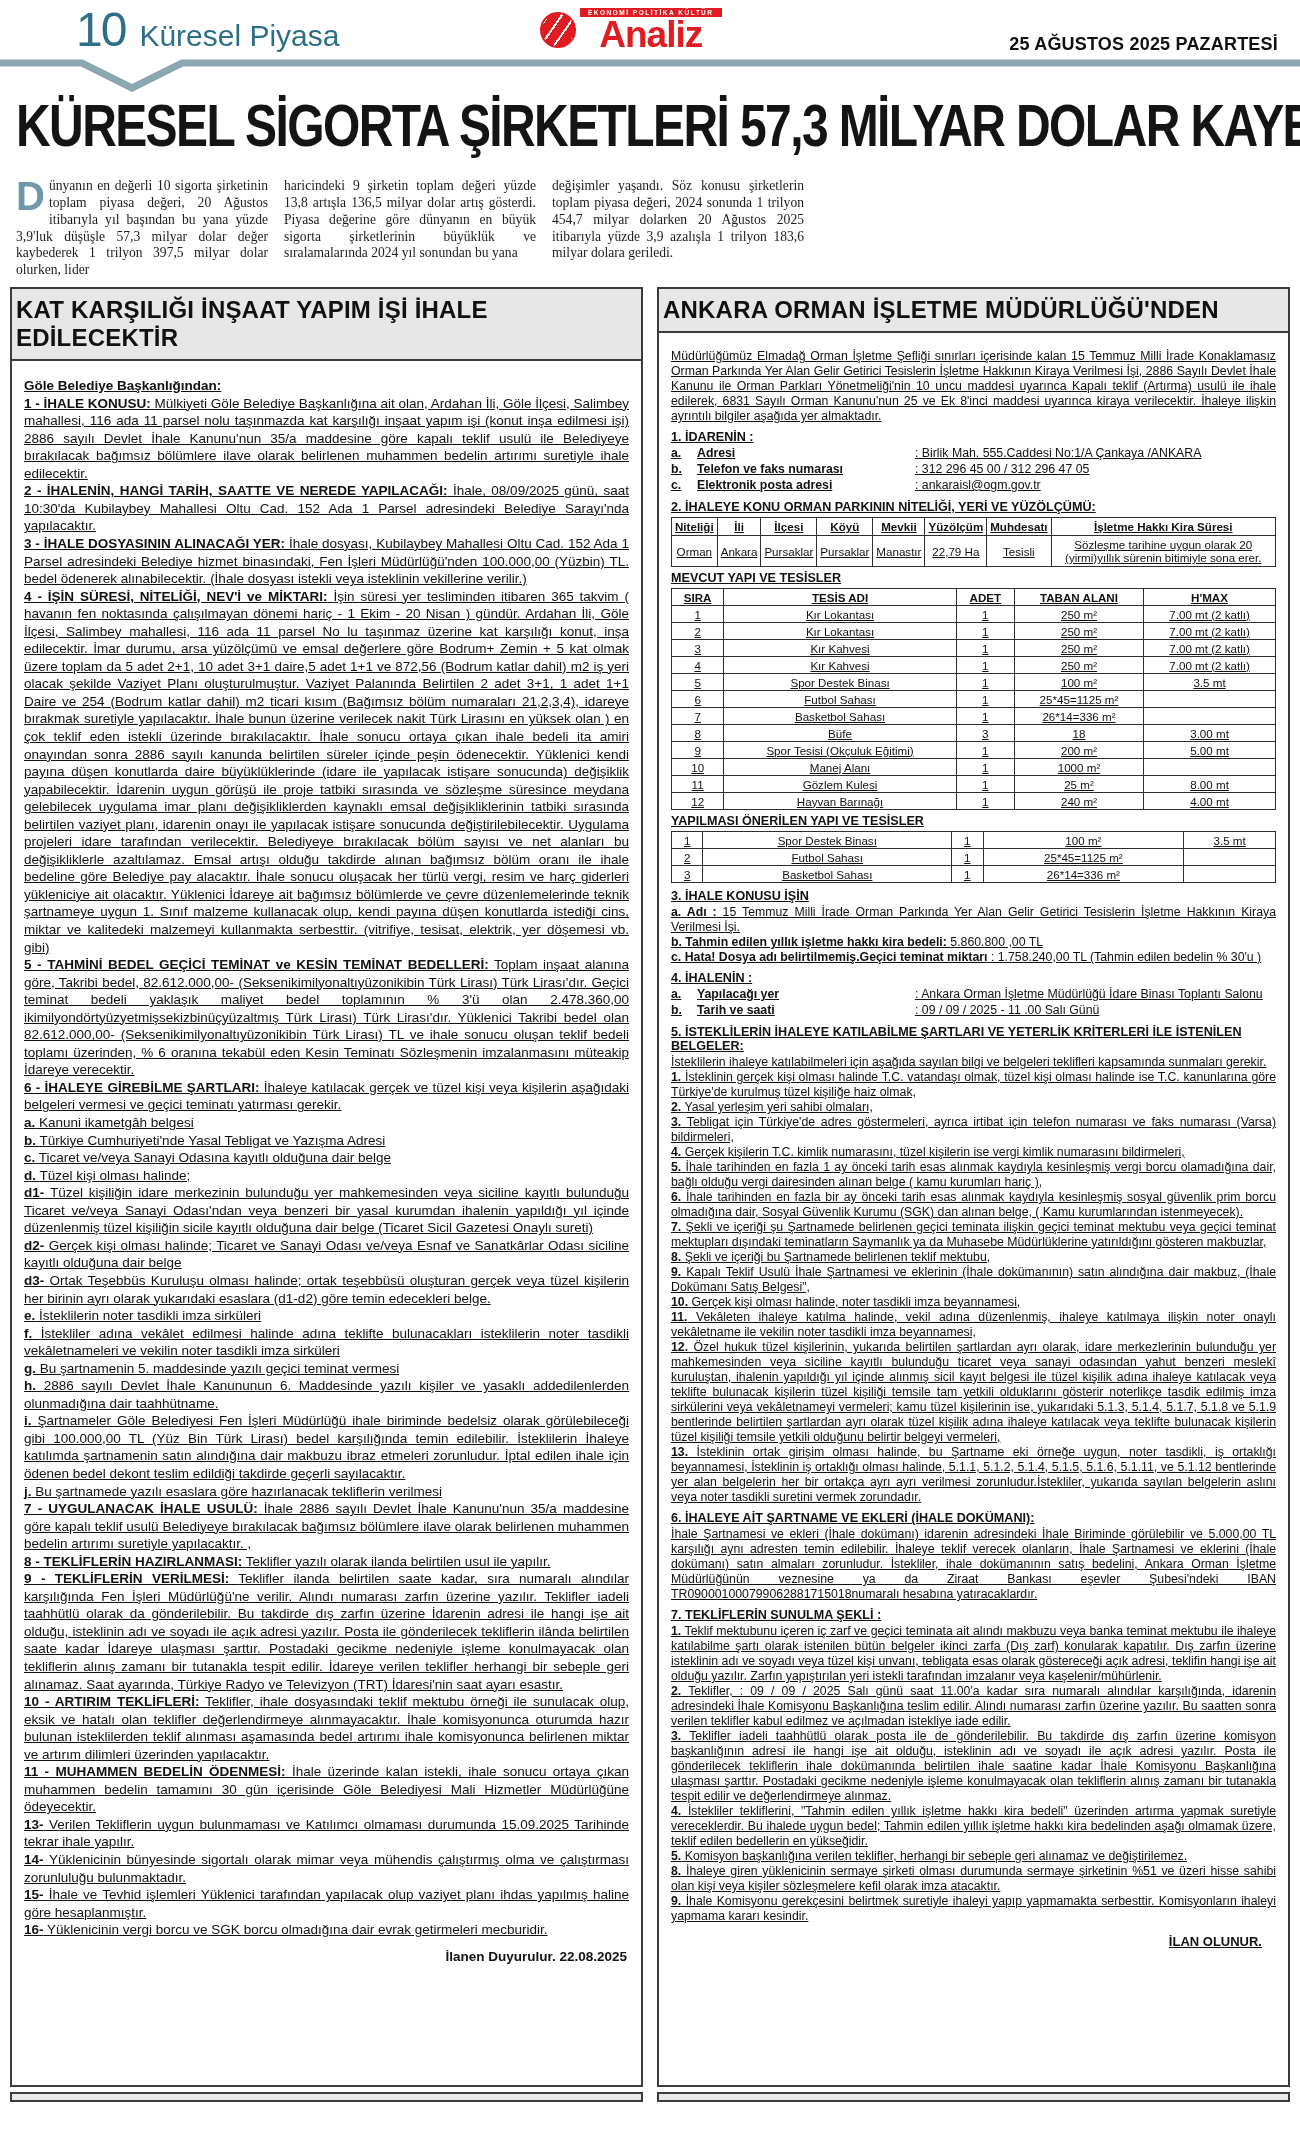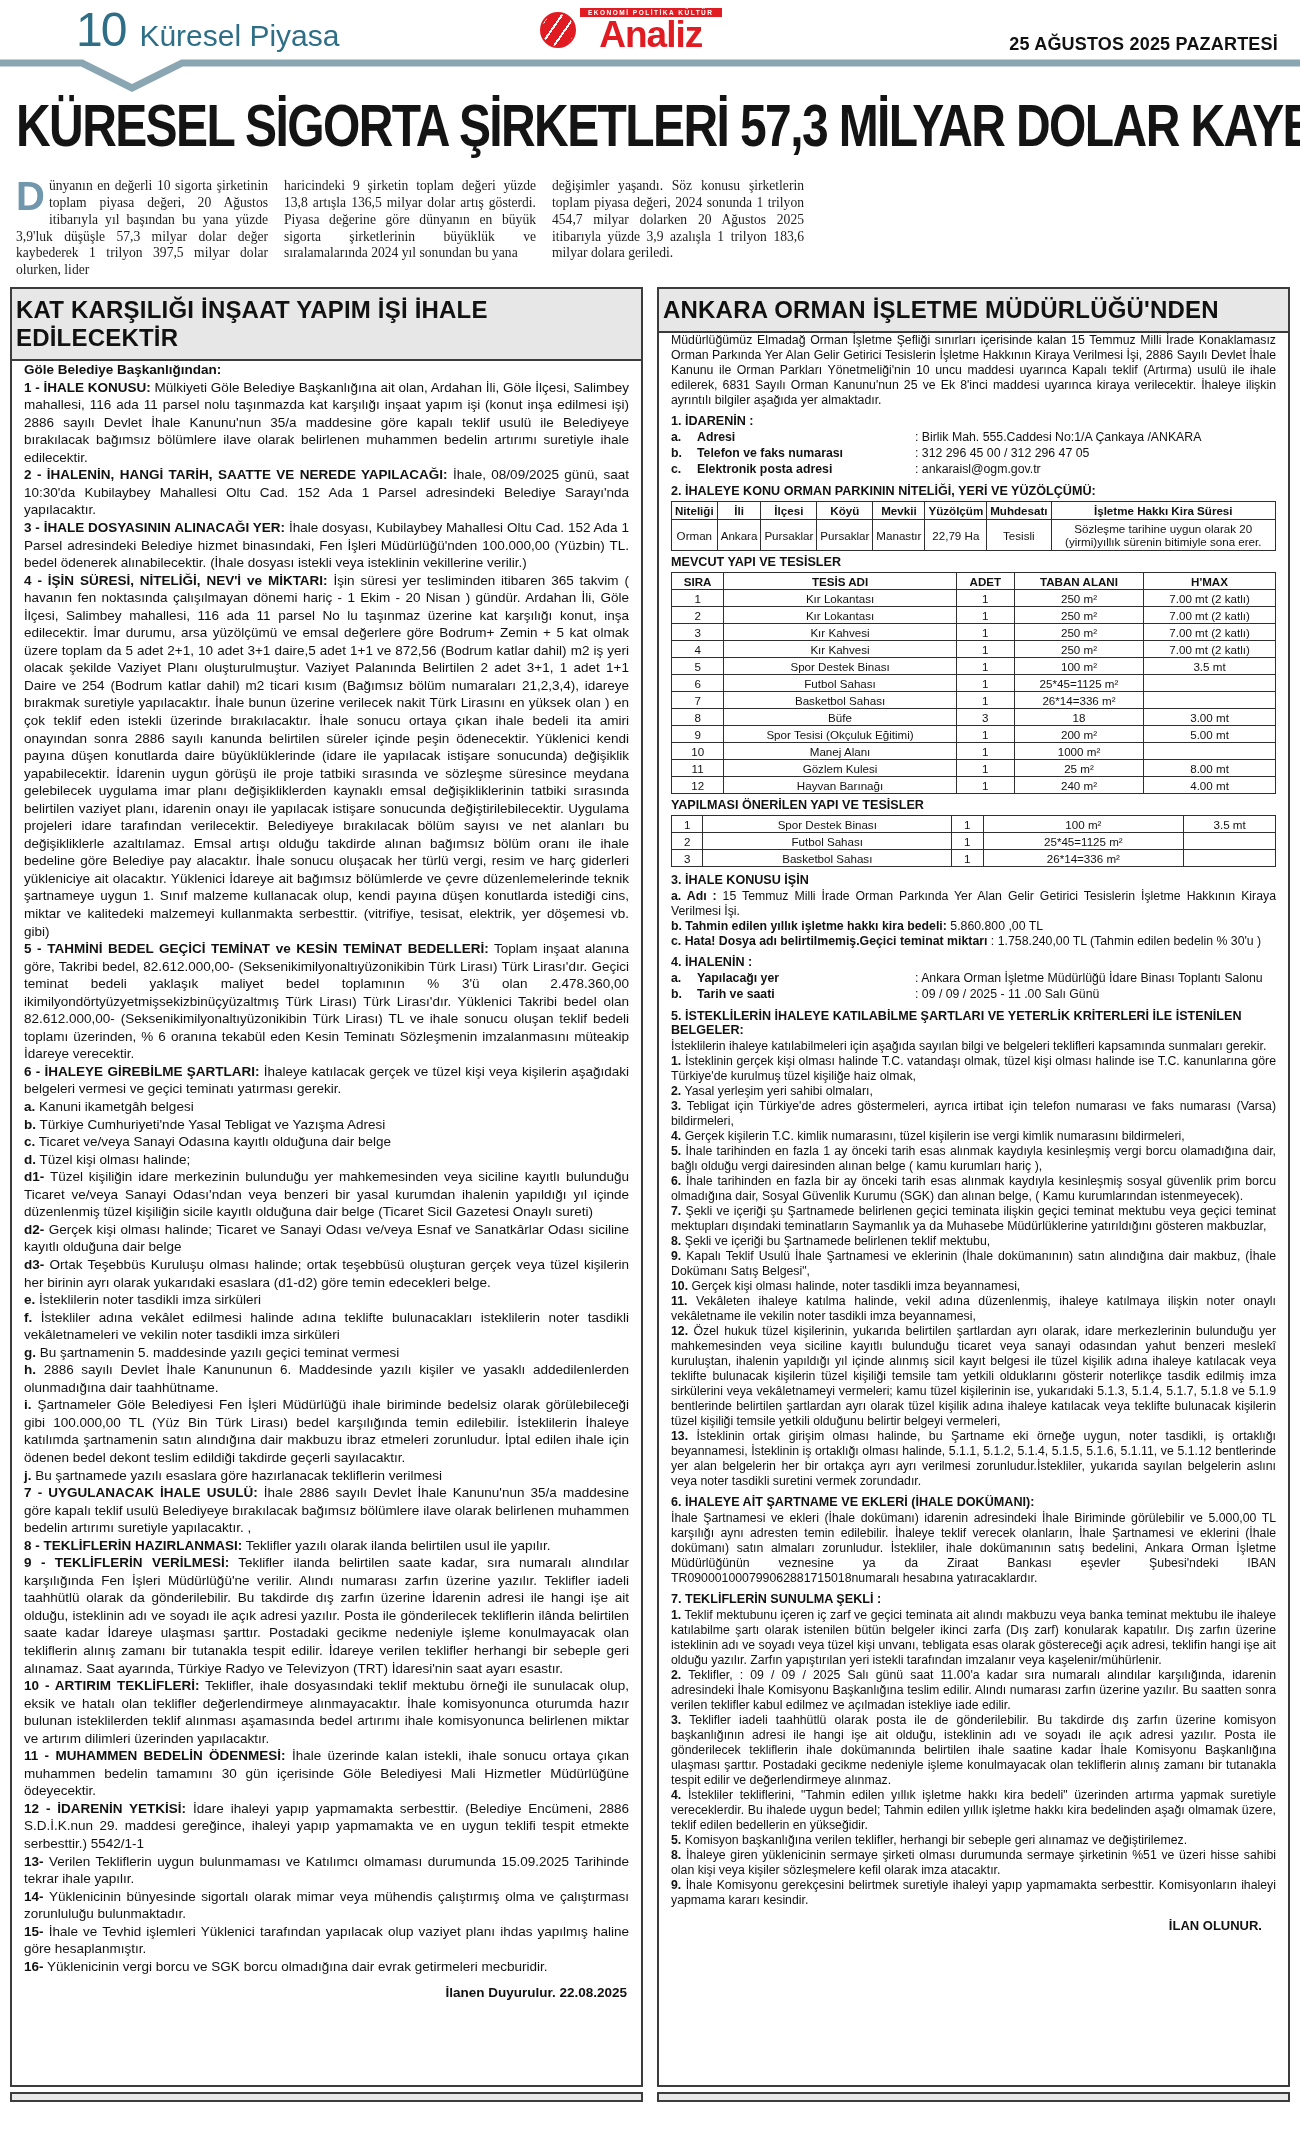--- a/index.html
+++ b/index.html
@@ -33,21 +33,21 @@
   .col{width:252px;margin:0;font-family:"Liberation Serif",serif;font-size:13.6px;line-height:1.24;
     text-align:justify;color:#1c1c1c;}
   .dropcap{float:left;font-family:"Liberation Sans",sans-serif;font-weight:bold;font-size:40px;line-height:0.82;
     color:#7097ab;padding:2px 4px 0 0;}
   
   .notices{display:flex;gap:14px;padding:0 10px;}
   .notice{width:633px;display:flex;flex-direction:column;}
   .nmain{border:2px solid #3c3c3c;height:1796px;overflow:hidden;display:flex;flex-direction:column;background:#fff;}
   .ntitle{background:#e7e7e7;border-bottom:2px solid #3c3c3c;font-weight:bold;
     font-size:24px;padding:7px 4px;letter-spacing:0.2px;}
-  .nbody{padding:0 12px 0 12px;}
+  .nbody{padding:16px 12px 0 12px;text-decoration:underline;}
   .np{margin:0;text-align:justify;}
   .left .np{font-size:13.5px;line-height:1.3;}
   .rightn .np{font-size:12.3px;line-height:1.22;}
   .nh{font-weight:bold;}
   .nhd{margin:6px 0 2px 0;font-weight:bold;font-size:12.6px;}
   .intro{margin-bottom:2px;}
   .signoff{margin:10px 14px 0 0;text-align:right;font-weight:bold;font-size:13.5px;}
   .rightn .signoff{font-size:13px;}
   .nfoot{margin-top:5px;border:2px solid #3c3c3c;background:#e9e9e9;display:flex;
     justify-content:space-between;align-items:center;padding:3px 8px;font-size:12.5px;font-weight:bold;}
@@ -145,21 +145,20 @@
           <p class="np"><b class="nh">7 - UYGULANACAK İHALE USULÜ:</b> <span>İhale 2886 sayılı Devlet İhale Kanunu'nun 35/a maddesine göre kapalı teklif usulü Belediyeye bırakılacak bağımsız bölümlere ilave olarak belirlenen muhammen bedelin artırımı suretiyle yapılacaktır. ,</span></p>
 
           <p class="np"><b class="nh">8 - TEKLİFLERİN HAZIRLANMASI:</b> <span>Teklifler yazılı olarak ilanda belirtilen usul ile yapılır.</span></p>
 
           <p class="np"><b class="nh">9 - TEKLİFLERİN VERİLMESİ:</b> <span>Teklifler ilanda belirtilen saate kadar, sıra numaralı alındılar karşılığında Fen İşleri Müdürlüğü'ne verilir. Alındı numarası zarfın üzerine yazılır. Teklifler iadeli taahhütlü olarak da gönderilebilir. Bu takdirde dış zarfın üzerine İdarenin adresi ile hangi işe ait olduğu, isteklinin adı ve soyadı ile açık adresi yazılır. Posta ile gönderilecek tekliflerin ilânda belirtilen saate kadar İdareye ulaşması şarttır. Postadaki gecikme nedeniyle işleme konulmayacak olan tekliflerin alınış zamanı bir tutanakla tespit edilir. İdareye verilen teklifler herhangi bir sebeple geri alınamaz. Saat ayarında, Türkiye Radyo ve Televizyon (TRT) İdaresi'nin saat ayarı esastır.</span></p>
 
           <p class="np"><b class="nh">10 - ARTIRIM TEKLİFLERİ:</b> <span>Teklifler, ihale dosyasındaki teklif mektubu örneği ile sunulacak olup, eksik ve hatalı olan teklifler değerlendirmeye alınmayacaktır. İhale komisyonunca oturumda hazır bulunan isteklilerden teklif alınması aşamasında bedel artırımı ihale komisyonunca belirlenen miktar ve artırım dilimleri üzerinden yapılacaktır.</span></p>
 
           <p class="np"><b class="nh">11 - MUHAMMEN BEDELİN ÖDENMESİ:</b> <span>İhale üzerinde kalan istekli, ihale sonucu ortaya çıkan muhammen bedelin tamamını 30 gün içerisinde Göle Belediyesi Mali Hizmetler Müdürlüğüne ödeyecektir.</span></p>
 
-          <p class="np"><b class="nh">12 - İDARENİN YETKİSİ:</b> <span>İdare ihaleyi yapıp yapmamakta serbesttir. (Belediye Encümeni, 2886 S.D.İ.K.nun 29. maddesi gereğince, ihaleyi yapıp yapmamakta ve en uygun teklifi tespit etmekte serbesttir.) 5542/1-1</span></p>
 
           <p class="np"><b class="nh">13-</b> <span>Verilen Tekliflerin uygun bulunmaması ve Katılımcı olmaması durumunda 15.09.2025 Tarihinde tekrar ihale yapılır.</span></p>
 
           <p class="np"><b class="nh">14-</b> <span>Yüklenicinin bünyesinde sigortalı olarak mimar veya mühendis çalıştırmış olma ve çalıştırması zorunluluğu bulunmaktadır.</span></p>
 
           <p class="np"><b class="nh">15-</b> <span>İhale ve Tevhid işlemleri Yüklenici tarafından yapılacak olup vaziyet planı ihdas yapılmış haline göre hesaplanmıştır.</span></p>
 
           <p class="np"><b class="nh">16-</b> <span>Yüklenicinin vergi borcu ve SGK borcu olmadığına dair evrak getirmeleri mecburidir.</span></p>
         </div>
       <p class="signoff">İlanen Duyurulur. 22.08.2025</p>

